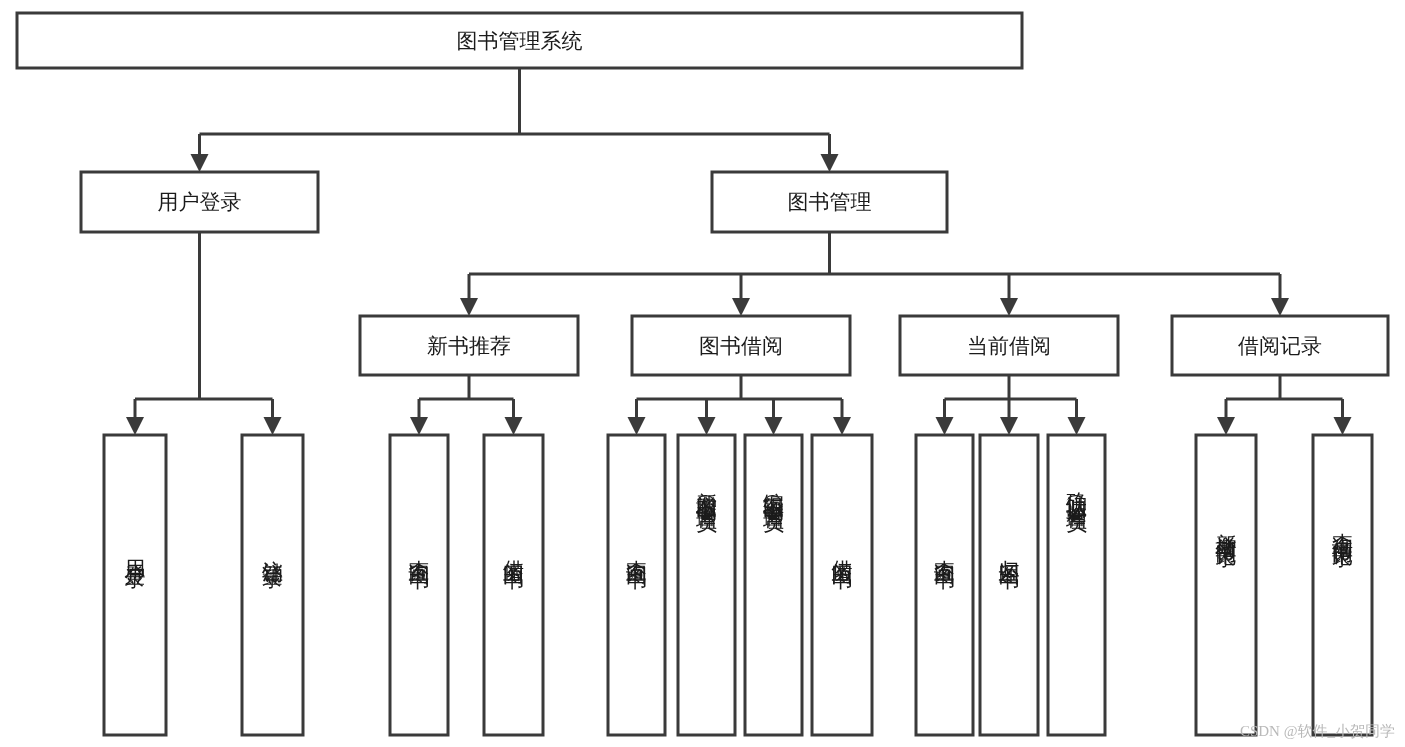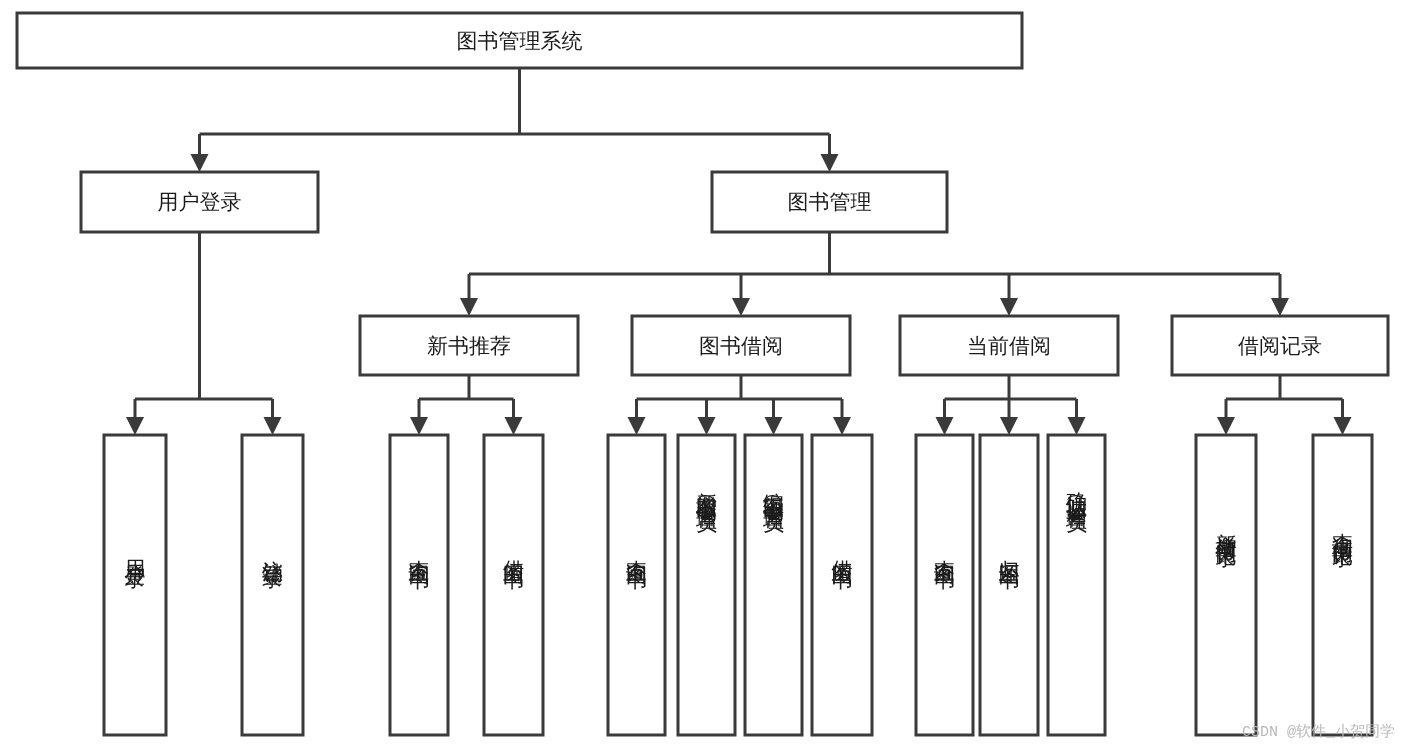--- a/index.html
+++ b/index.html
@@ -21,21 +21,21 @@
   .leaf-label{
     font-family:"DejaVu Sans","Liberation Sans",sans-serif;
     fill:#1b1b1b;font-size:21px;
     writing-mode:vertical-rl;
     text-orientation:upright;
     letter-spacing:3px;
     text-anchor:middle;
   }
   .watermark{
     position:absolute;right:10px;bottom:6px;
-    font-family:Liberation Mono, monospace;
+    font-family:Liberation Serif, serif;
     font-size:15px;color:#b9b9b9;white-space:nowrap;
     pointer-events:none;
   }
 </style>
 </head>
 <body>
 
 <div id="diagram-root">
   <svg id="chart" viewBox="0 0 1405 747" xmlns="http://www.w3.org/2000/svg">
     <g id="edges-layer">

